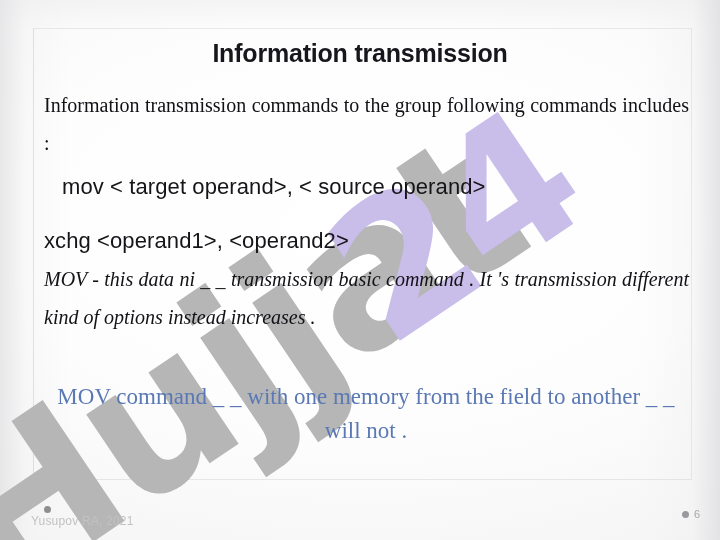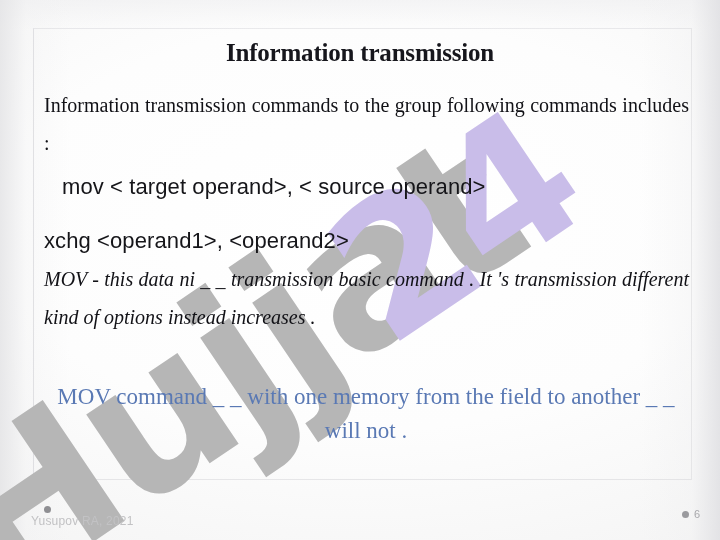--- a/index.html
+++ b/index.html
@@ -99,21 +99,21 @@
     height: 540px;
     z-index: 5;
   }
 
   .slide-title {
     position: absolute;
     left: 40px;
     top: 38px;
     width: 640px;
     text-align: center;
-    font-family: Liberation Serif, serif;
+    font-family: Liberation Sans, sans-serif;
     font-weight: bold;
     font-size: 25px;
     line-height: 30px;
     color: #16161c;
     letter-spacing: -0.2px;
   }
 
   .text-block {
     position: absolute;
     left: 44px;

